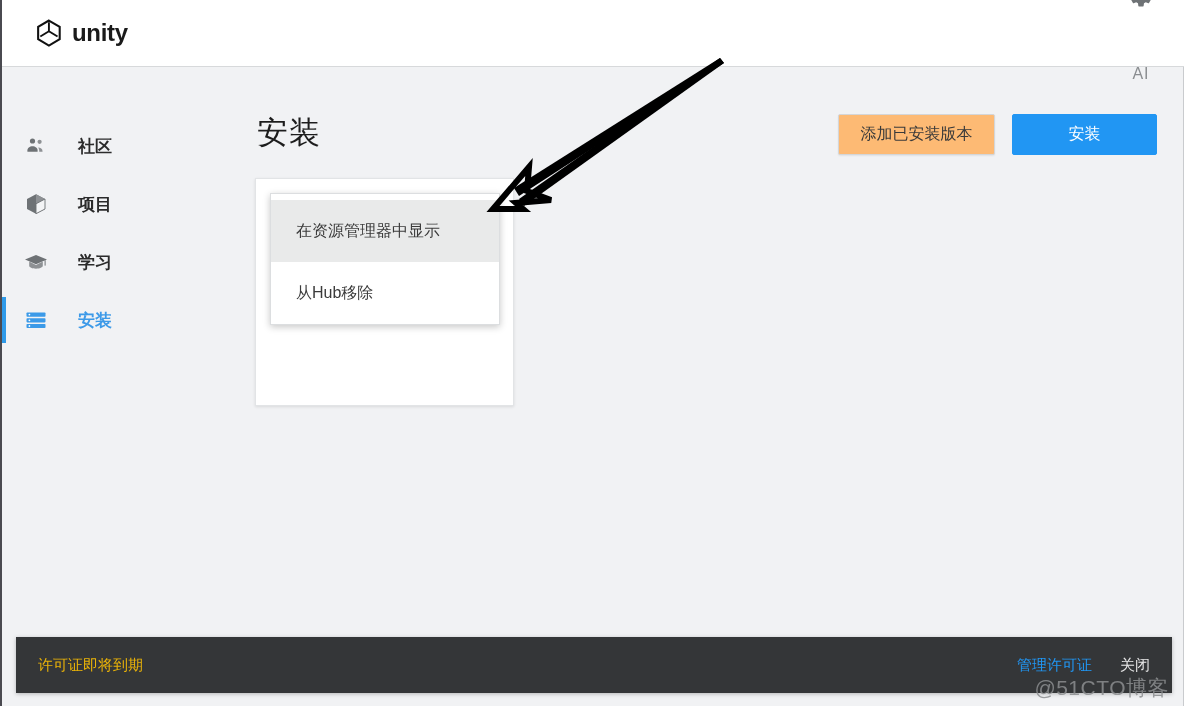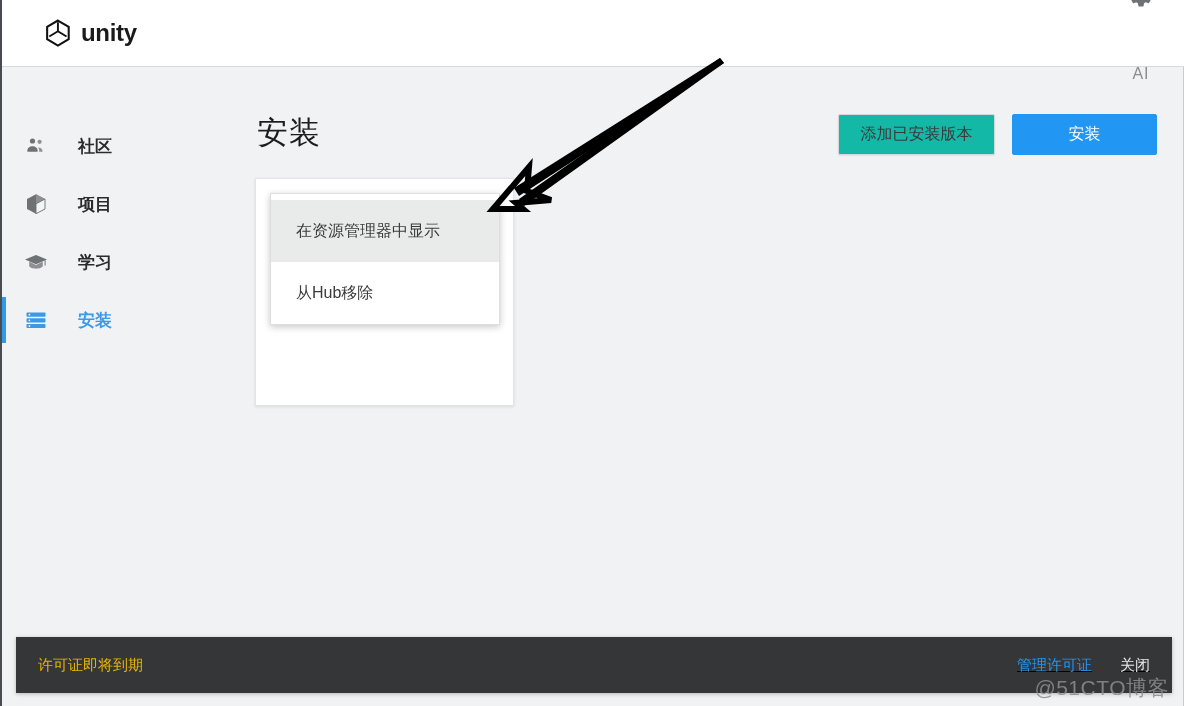--- a/index.html
+++ b/index.html
@@ -16,21 +16,21 @@
     border-left: 2px solid #4a4a50;
     border-right: 1px solid #c9cbce;
   }
 
   
   .header {
     position: absolute; left: 0; top: 0;
     width: 1182px; height: 67px;
     background: #ffffff;
     border-bottom: 1px solid #d7d9db;
-    display: flex; align-items: center; padding-left: 9px;
+    display: flex; align-items: center;
   }
   .logo-wrap {
     display: flex; align-items: center; gap: 8px;
     margin-left: 32px;
   }
   .logo-mark { width: 30px; height: 30px; display:block; }
   .logo-text {
     font-size: 24px; font-weight: bold; color: #1a1a1a;
     letter-spacing: -0.3px; line-height: 1;
   }
@@ -84,21 +84,21 @@
   .actions {
     position: absolute; right: 27px; top: 47px;
     display: flex; align-items: center; gap: 17px;
   }
   .btn {
     height: 41px; padding: 0 20px;
     display: flex; align-items: center; justify-content: center;
     font-size: 16px; cursor: pointer; border-radius: 2px;
   }
   .btn-secondary {
-    background: #14b8a6; color: #3a3a3a;
+    background: #fdba74; color: #3a3a3a;
     border: 1px solid #d4d6d8;
     box-shadow: 0 1px 2px rgba(0,0,0,0.07);
     min-width: 157px;
     margin-left: 40px;
   }
   .btn-primary {
     background: #2196f3; color: #ffffff;
     border: 1px solid #2196f3;
     min-width: 145px;
   }
@@ -144,21 +144,21 @@
     background: #343638;
     box-shadow: 0 1px 4px rgba(0,0,0,0.25);
     display: flex; align-items: center;
   }
   .notice-text {
     margin-left: 22px;
     font-size: 15px; color: #eab308;
   }
   .notice-actions {
     margin-left: auto; margin-right: 22px;
-    display: flex; align-items: center; gap: 28px; text-decoration: underline;
+    display: flex; align-items: center; gap: 28px;
   }
   .notice-link {
     font-size: 15px; color: #2196f3; cursor: pointer;
   }
   .notice-close {
     font-size: 15px; color: #e8e8e8; cursor: pointer;
   }
   .watermark {
     position: absolute; right: 14px; bottom: 4px;
     font-size: 21px; color: #8c8e90;

